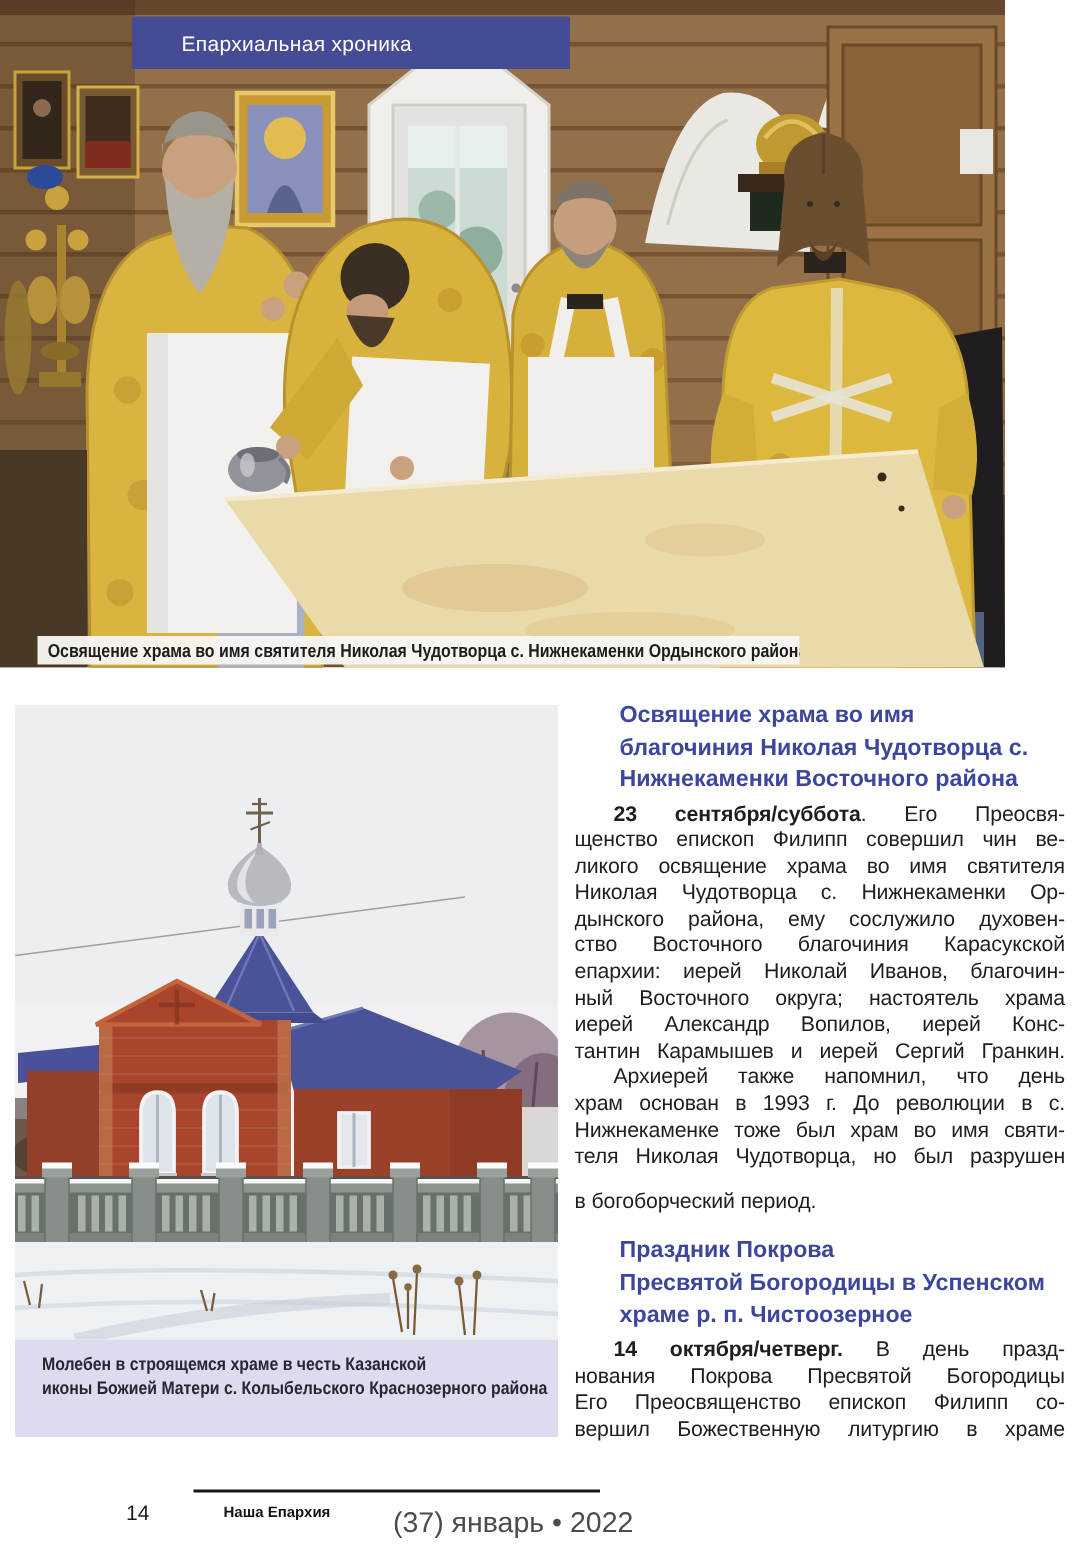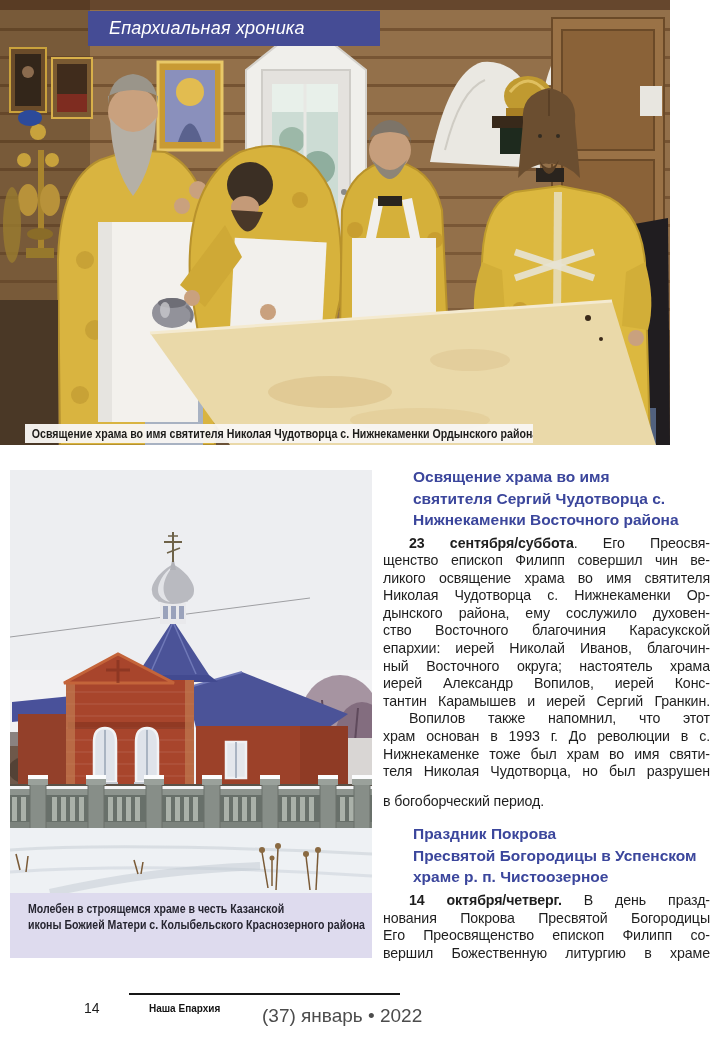--- a/index.html
+++ b/index.html
@@ -3,21 +3,21 @@
 <meta charset="utf-8">
 <style>
   html,body{margin:0;padding:0;background:#ffffff;}
   #page{position:relative;width:720px;height:1045px;background:#ffffff;overflow:hidden;
         font-family:"Liberation Sans",sans-serif;}
 
   
   .top-photo{position:absolute;left:0;top:0;width:670px;height:445px;}
   .band{position:absolute;left:88px;top:11px;width:292px;height:35px;background:#454c95;
         display:flex;align-items:center;}
-  .band span{color:#ffffff;font-size:18px;letter-spacing:.2px;padding-left:21px;white-space:nowrap;font-style:italic;}
+  .band span{color:#ffffff;font-size:14px;letter-spacing:.2px;padding-left:33px;white-space:nowrap;}
   .photo-cap{position:absolute;left:25px;top:424px;width:508px;height:19px;
         background:rgba(248,246,243,.96);display:flex;align-items:center;overflow:hidden;}
   .photo-cap span{font-size:12.5px;font-weight:bold;color:#1d1c1a;white-space:nowrap;
         transform:scaleX(.85);transform-origin:0 50%;padding-left:8px;}
 
   
   .church-block{position:absolute;left:10px;top:470px;width:390px;height:488px;}
   .church-cap{position:absolute;left:0;top:423px;width:362px;height:65px;background:#dedbee;
         padding:9px 0 0 18px;box-sizing:border-box;overflow:hidden;}
   .church-cap div{font-size:12px;font-weight:bold;color:#262530;white-space:nowrap;
@@ -382,37 +382,37 @@
     </svg>
     <div class="church-cap">
       <div>Молебен в строящемся храме в честь Казанской</div>
       <div>иконы Божией Матери с. Колыбельского Краснозерного района</div>
     </div>
   </div>
 
   <div class="col">
       <div class="heading">
         <div>Освящение храма во имя</div>
-        <div>святителя Сергий Чудотворца с.</div>
+        <div>благочиния Николая Чудотворца с.</div>
         <div>Нижнекаменки Восточного района</div>
       </div>
       <div class="para">
         <div class="line"><b>23 сентября/суббота</b><span>. Его Преосвя-</span></div>
         <div class="line">щенство епископ Филипп совершил чин ве-</div>
         <div class="line">ликого освящение храма во имя святителя</div>
         <div class="line">Николая Чудотворца с. Нижнекаменки Ор-</div>
         <div class="line">дынского района, ему сослужило духовен-</div>
         <div class="line">ство Восточного благочиния Карасукской</div>
         <div class="line">епархии: иерей Николай Иванов, благочин-</div>
         <div class="line">ный Восточного округа; настоятель храма</div>
         <div class="line">иерей Александр Вопилов, иерей Конс-</div>
         <div class="line">тантин Карамышев и иерей Сергий Гранкин.</div>
       </div>
       <div class="para">
-        <div class="line">Вопилов также напомнил, что этот</div>
+        <div class="line">Архиерей также напомнил, что день</div>
         <div class="line">храм основан в 1993 г. До революции в с.</div>
         <div class="line">Нижнекаменке тоже был храм во имя святи-</div>
         <div class="line">теля Николая Чудотворца, но был разрушен</div>
         <div class="line nojust">в богоборческий период.</div>
       </div>
       <div class="heading">
         <div>Праздник Покрова</div>
         <div>Пресвятой Богородицы в Успенском</div>
         <div>храме р. п. Чистоозерное</div>
       </div>

